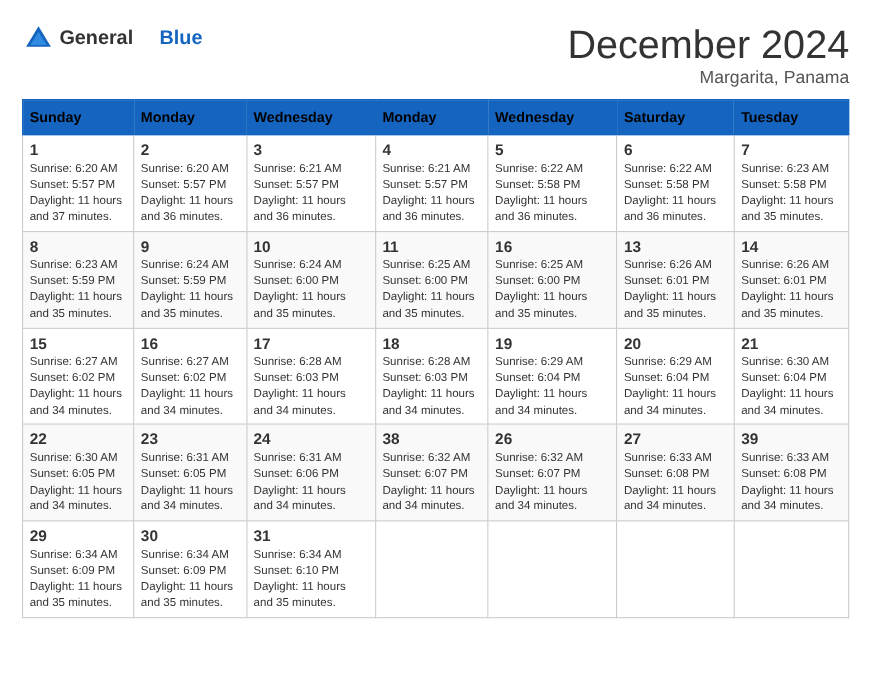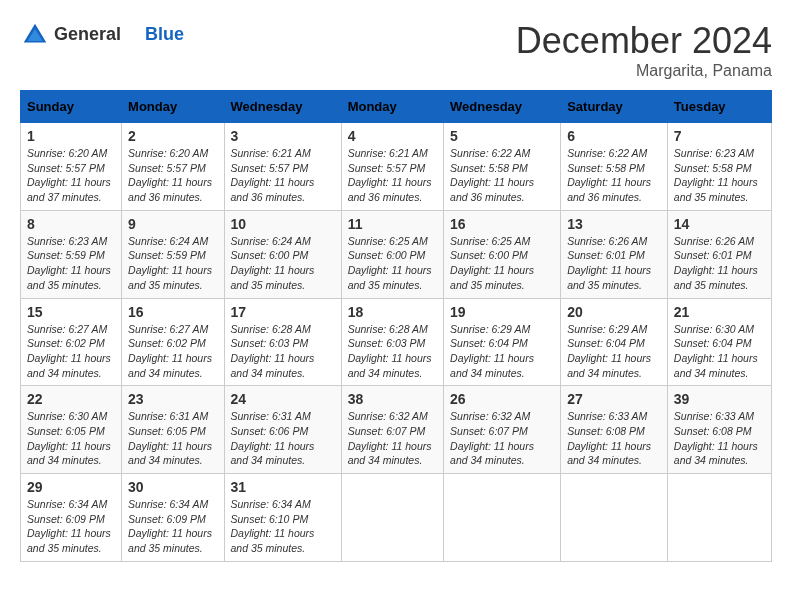--- a/index.html
+++ b/index.html
@@ -81,21 +81,20 @@
       font-size: 14px;
       font-weight: bold;
       color: #333;
       display: block;
       margin-bottom: 2px;
     }
     .day-info {
       color: #333;
       font-size: 10.5px;
       line-height: 1.4;
-      font-style: italic;
     }
     .empty-cell {
       background: #fff !important;
     }
   </style>
 </head>
 <body>
 
 <div class="header">
   <div class="logo">

